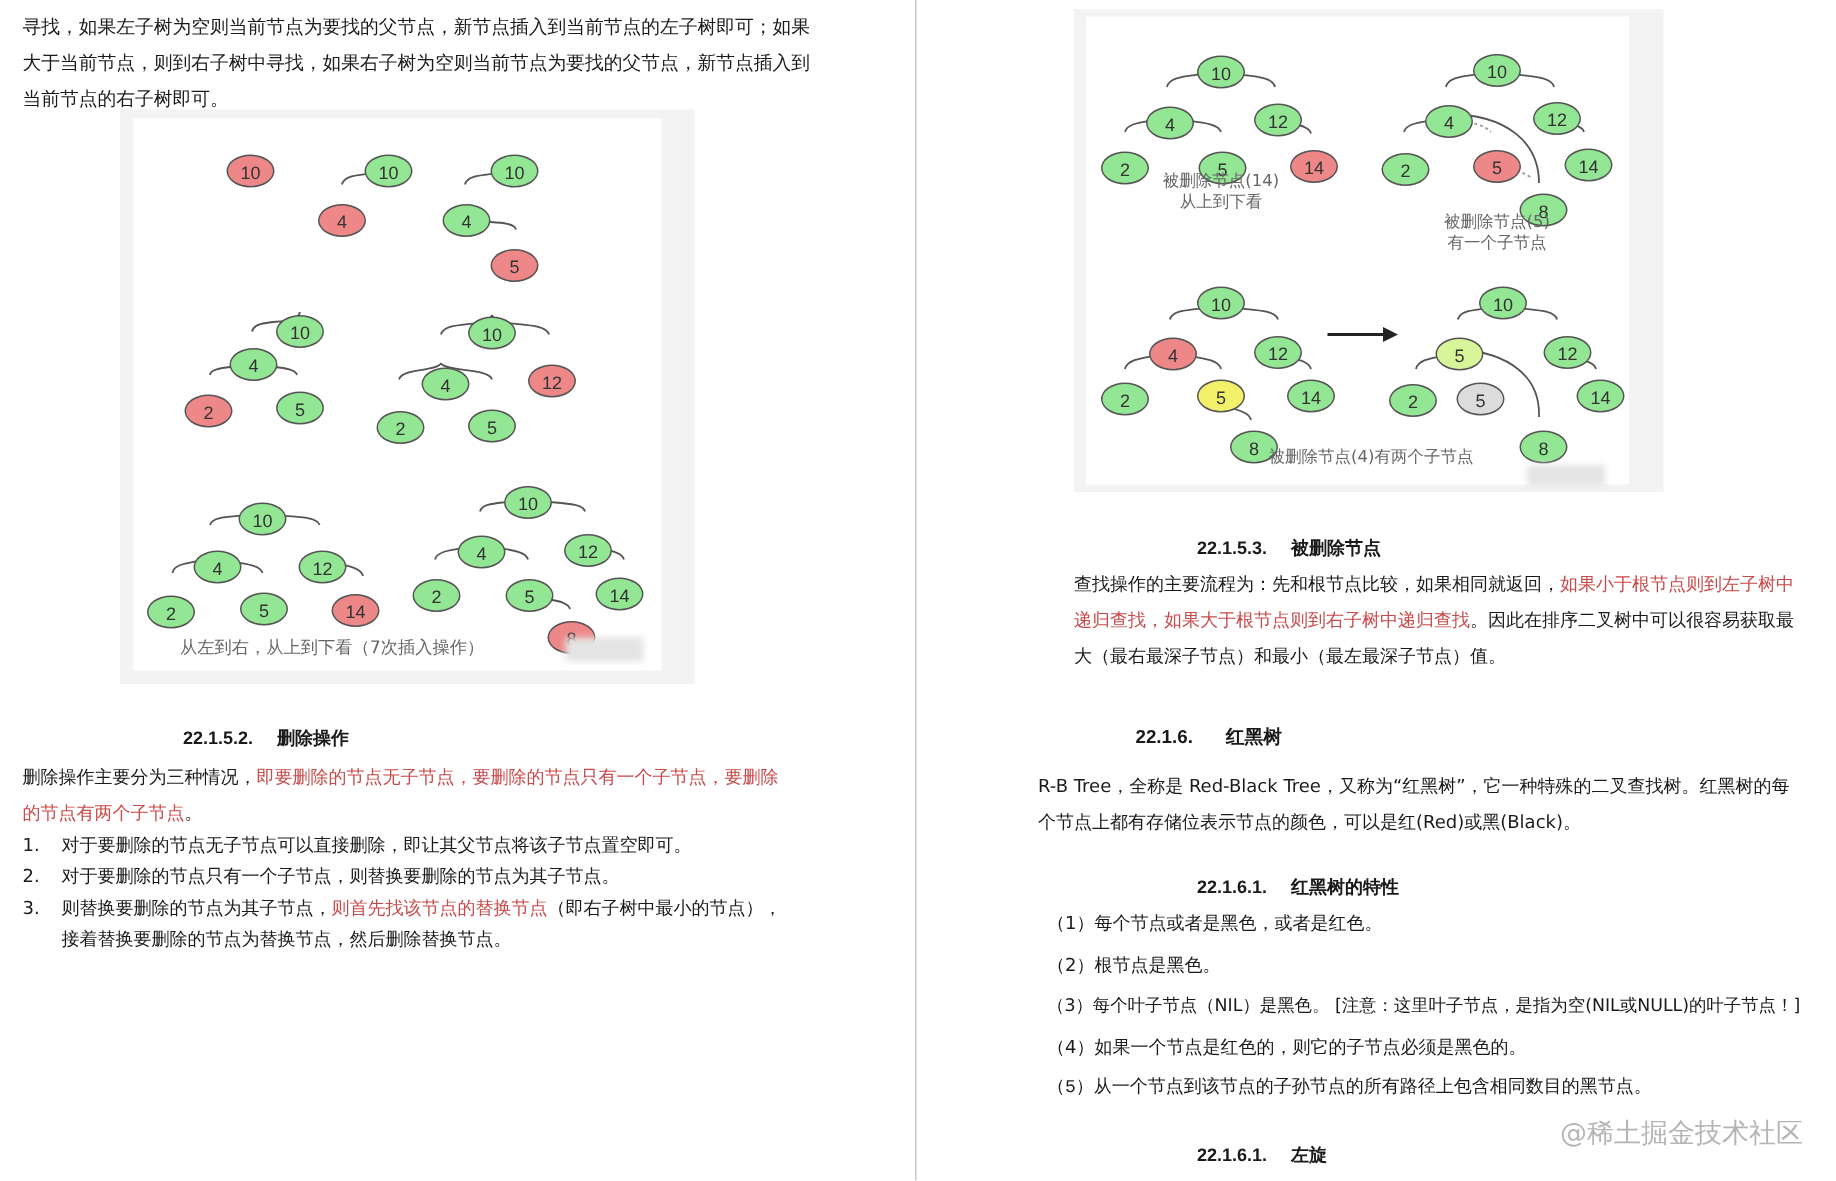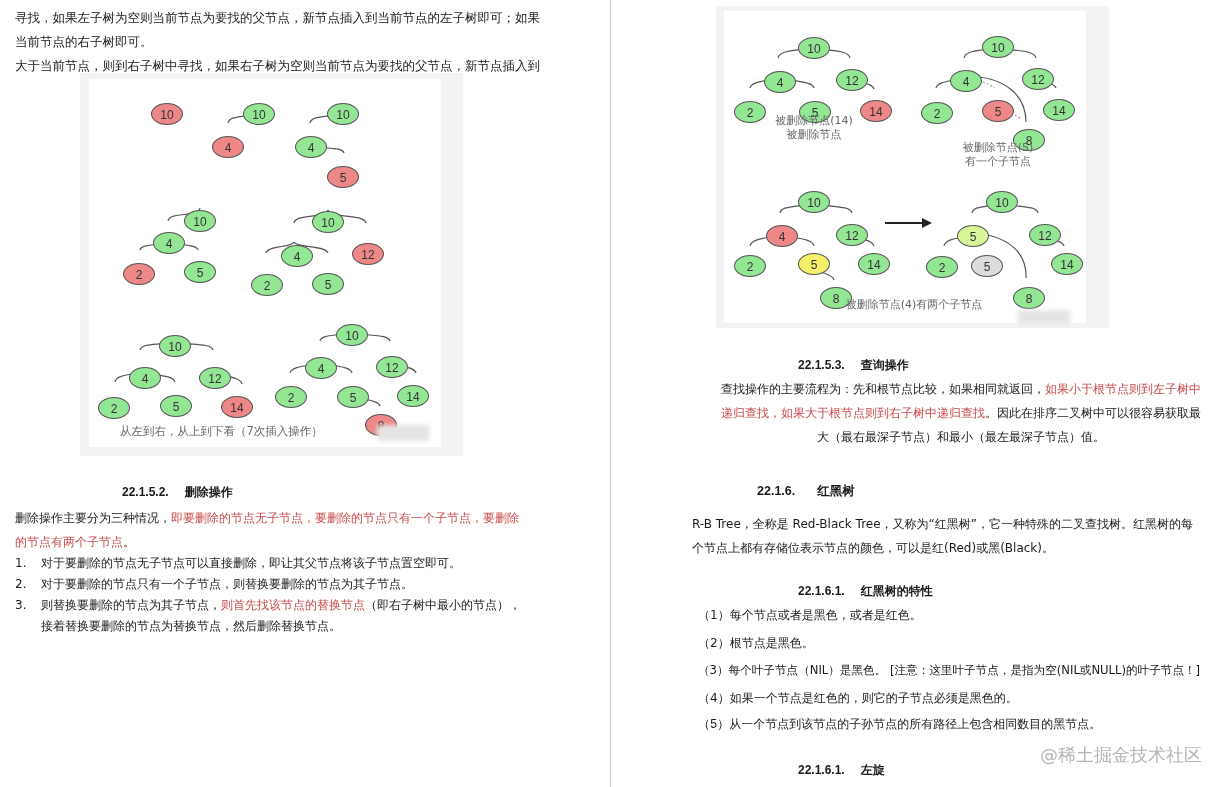--- a/index.html
+++ b/index.html
@@ -33,22 +33,22 @@
   .watermark { position:absolute; font-size:18px; color:#b5b5b5; font-family:"DejaVu Sans",sans-serif; }
 </style>
 </head>
 <body>
 
 <div class="divider"></div>
 
 <div class="page" id="page-left">
   <div class="para" style="left:15px; top:6px; width:540px;">
     <div>寻找，如果左子树为空则当前节点为要找的父节点，新节点插入到当前节点的左子树即可；如果</div>
+    <div>大于当前节点，则到右子树中寻找，如果右子树为空则当前节点为要找的父节点，新节点插入到</div>
     <div>当前节点的右子树即可。</div>
-    <div>大于当前节点，则到右子树中寻找，如果右子树为空则当前节点为要找的父节点，新节点插入到</div>
   </div>
 
   <div class="figure" style="left:80px; top:73px; width:383px; height:383px;">
     <div class="inner" style="left:9px; top:6px; width:352px; height:368px;"></div>
     <svg class="edges" width="383" height="383">
       <g fill="none" stroke="#555" stroke-width="1.2">
 
         <path d="M178 37 C176 46,150 40,148 50"></path>
 
         <path d="M262 37 C260 46,232 40,230 50"></path>
@@ -169,21 +169,21 @@
     </svg>
 
     <div class="node n-g" style="left:82px; top:18px;">10</div>
     <div class="node n-g" style="left:48px; top:52px;">4</div>
     <div class="node n-g" style="left:120px; top:50px;">12</div>
     <div class="node n-g" style="left:18px; top:82px;">2</div>
     <div class="node n-g" style="left:83px; top:82px;">5</div>
     <div class="node n-r" style="left:144px; top:81px;">14</div>
     <div class="cap" style="left:48px; top:108px; width:100px;">
       <div>被删除节点(14)</div>
-      <div>被删除节点</div>
+      <div>从上到下看</div>
     </div>
 
     <div class="node n-g" style="left:266px; top:17px;">10</div>
     <div class="node n-g" style="left:234px; top:51px;">4</div>
     <div class="node n-g" style="left:306px; top:49px;">12</div>
     <div class="node n-g" style="left:205px; top:83px;">2</div>
     <div class="node n-r" style="left:266px; top:81px;">5</div>
     <div class="node n-g" style="left:327px; top:80px;">14</div>
     <div class="node n-g" style="left:297px; top:110px;">8</div>
     <div class="cap" style="left:232px; top:135px; width:100px;">
@@ -204,24 +204,24 @@
     <div class="node n-g" style="left:313px; top:205px;">12</div>
     <div class="node n-g" style="left:210px; top:237px;">2</div>
     <div class="node n-gray" style="left:255px; top:236px;">5</div>
     <div class="node n-g" style="left:335px; top:234px;">14</div>
     <div class="node n-g" style="left:297px; top:268px;">8</div>
     <div class="cap" style="left:118px; top:292px; width:160px;">被删除节点(4)有两个子节点</div>
     <div class="blur" style="left:302px; top:304px; width:52px; height:14px;"></div>
   </div>
 
   <div class="h" style="left:186px; top:357px;">
-    <span class="num">22.1.5.3.</span><span>查询操作</span>
-  </div>
-
-  <div class="para" style="left:104px; top:377px; width:490px; font-size:12px;text-align:center;">
+    <span class="num">22.1.5.3.</span><span>被删除节点</span>
+  </div>
+
+  <div class="para" style="left:104px; top:377px; width:490px; font-size:12px;">
     <span>查找操作的主要流程为：先和根节点比较，如果相同就返回，</span><span class="red">如果小于根节点则到左子树中</span><br><span class="red">递归查找，如果大于根节点则到右子树中递归查找</span><span>。因此在排序二叉树中可以很容易获取最</span><br><span>大（最右最深子节点）和最小（最左最深子节点）值。</span>
   </div>
 
   <div class="h" style="left:145px; top:483px; font-size:12.5px;">
     <span class="num" style="margin-right:22px;">22.1.6.</span><span>红黑树</span>
   </div>
 
   <div class="para" style="left:80px; top:512px; width:530px; font-size:12px;">
     <div>R-B Tree，全称是 Red-Black Tree，又称为“红黑树”，它一种特殊的二叉查找树。红黑树的每</div>
     <div>个节点上都有存储位表示节点的颜色，可以是红(Red)或黑(Black)。</div>

